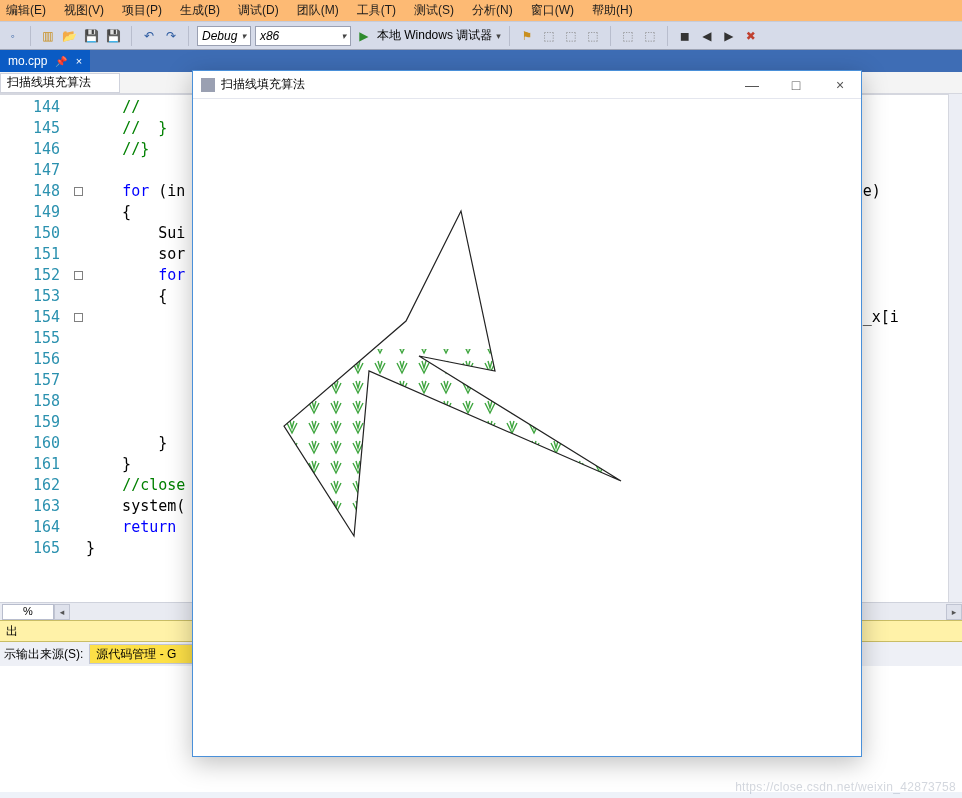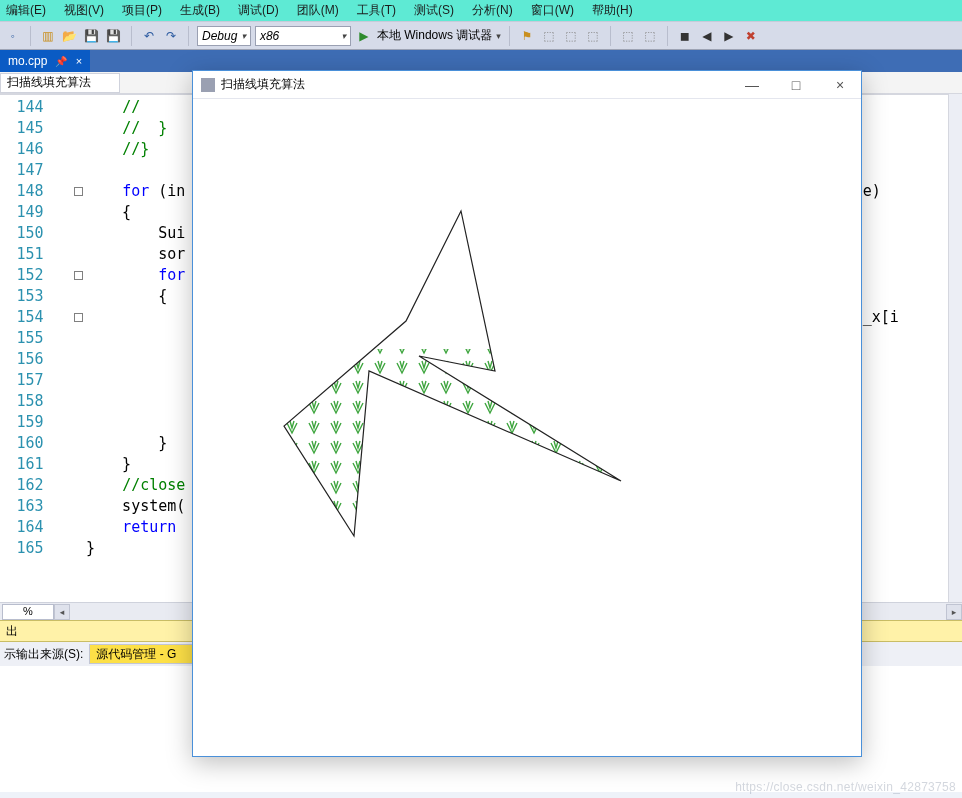--- a/index.html
+++ b/index.html
@@ -1,37 +1,37 @@
 <!DOCTYPE html>
 <html><head>
 <meta charset="utf-8">
 <style>
   * { box-sizing: border-box; margin: 0; padding: 0; }
   html, body { width: 962px; height: 798px; overflow: hidden; font-family: "Segoe UI", Tahoma, sans-serif; font-size: 12px; background: #eef2f9; }
   
-  .menubar { height: 22px; background: #5eead4; display: flex; align-items: center; padding: 0 6px; gap: 18px; color: #1b1b1b; border-bottom: 1px solid #c6cbd9; }
+  .menubar { height: 22px; background: #fdba74; display: flex; align-items: center; padding: 0 6px; gap: 18px; color: #1b1b1b; border-bottom: 1px solid #c6cbd9; }
   .menubar span { cursor: default; }
   
   .toolbar { height: 28px; background: #d6dbe9; display: flex; align-items: center; padding: 0 4px; gap: 4px; border-bottom: 1px solid #9ea4b5; }
   .tbtn { width: 18px; height: 18px; display: inline-flex; align-items: center; justify-content: center; font-size: 12px; color: #2b5aa0; }
   .sep { width: 1px; height: 20px; background: #b8bdcd; margin: 0 4px; }
   .combo { height: 20px; border: 1px solid #9aa0b2; background: #fff; display: inline-flex; align-items: center; padding: 0 4px; gap: 4px; font-size: 12px; font-style: italic; }
   .combo .arrow { font-size: 9px; color: #444; }
   .play { color: #2e8b2e; font-size: 12px; }
   
   .tabrow { height: 22px; background: #3e6db5; display: flex; align-items: flex-end; }
   .doctab { height: 22px; background: #0a5bc4; color: #fff; padding: 2px 8px; display: flex; align-items: center; gap: 8px; font-size: 12px; }
   .doctab .pin { font-size: 10px; }
   .doctab .x { font-size: 11px; }
   
   .scopebar { height: 22px; background: #f4f4f4; border-bottom: 1px solid #d5d7df; display: flex; align-items: center; }
   .scope { height: 20px; border: 1px solid #cfd2dc; padding: 0 6px; font-size: 12px; background: #fff; display: flex; align-items: center; min-width: 120px;}
   
   .editor-wrap { display: flex; height: 508px; background: #fff; }
-  .gutter { width: 70px; background: #fff; border-right: 0; text-align: center; padding-right: 10px; font-family: Consolas, monospace; font-size: 15px; line-height: 21px; color: #2b91af; padding-top: 2px;}
+  .gutter { width: 70px; background: #fff; border-right: 0; text-align: right; padding-right: 10px; font-family: Consolas, monospace; font-size: 15px; line-height: 21px; color: #2b91af; padding-top: 2px;}
   .foldcol { width: 16px; background: #fff; font-family: Consolas, monospace; font-size: 11px; line-height: 21px; color: #808080; padding-top: 2px;}
   .foldcol div { height: 21px; text-align: center; position: relative;}
   .fold-box { width:9px; height:9px; border:1px solid #808080; display:inline-block; position:relative; top:1px; }
   .fold-box::before { content:"-"; position:absolute; top:-4px; left:1px; font-size:11px; color:#808080;}
   .code { flex: 1; font-family: Consolas, monospace; font-size: 15px; line-height: 21px; white-space: pre; color: #000; padding-top: 2px; overflow: hidden;}
   .kw { color: #0000ff; }
   .cm { color: #008000; }
   .code-row { height:21px; }
   .editor-border { border-top:1px solid #d5d7df; }
   

